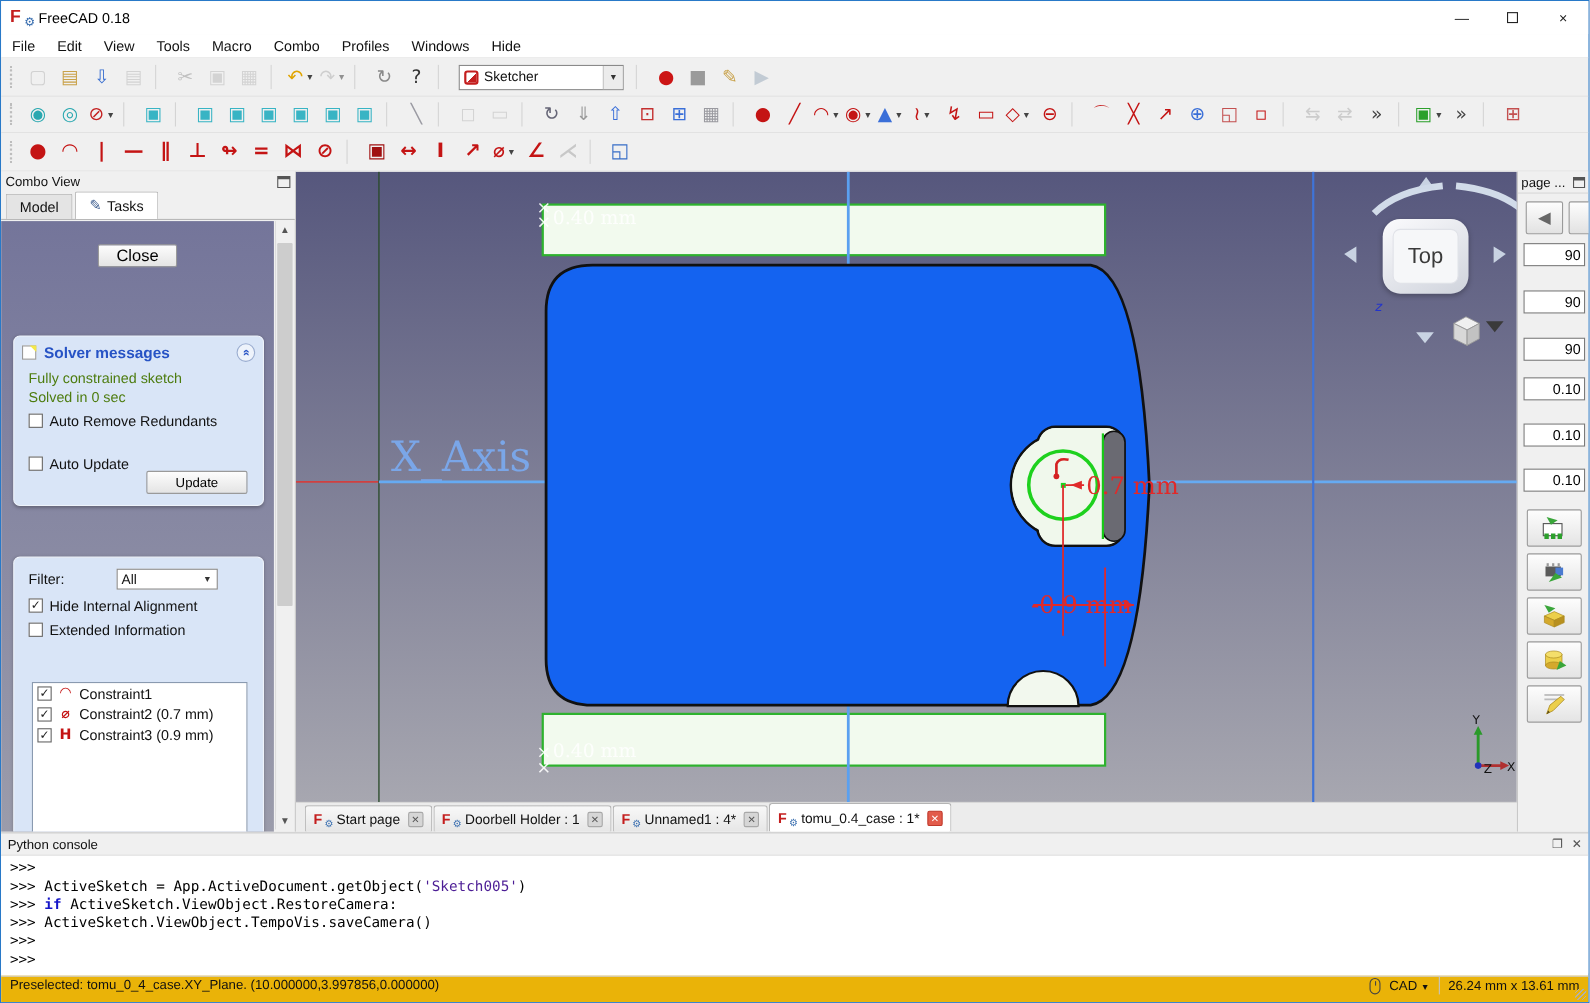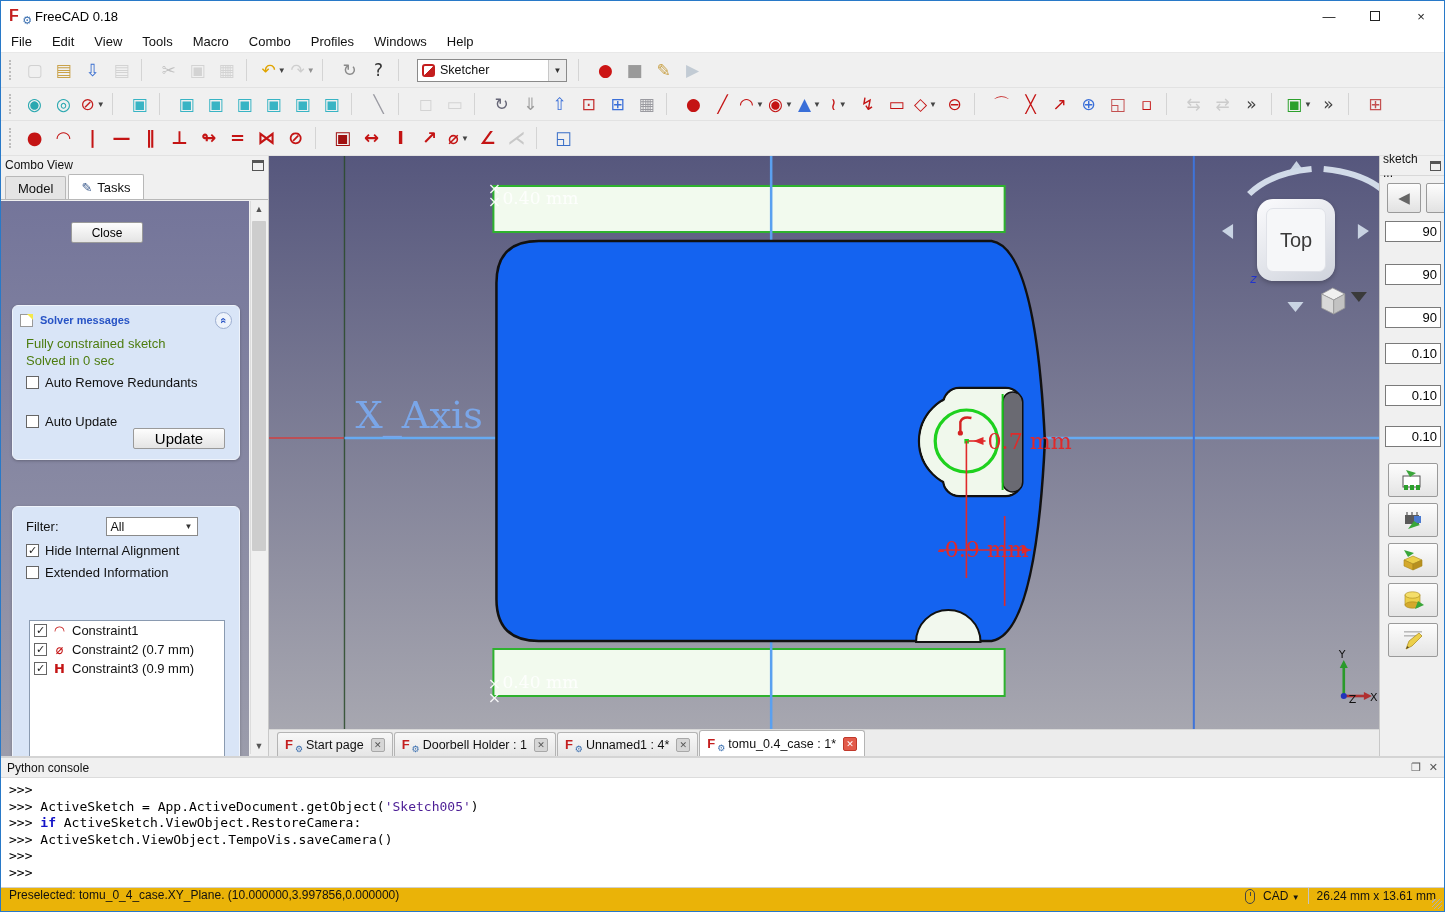--- a/index.html
+++ b/index.html
@@ -50,54 +50,54 @@
   .left-panel { width:268px; position:relative; background:#f0f0f0; border-right:1px solid #c8c8c8; }
   .cv-header { height:18px; background:#f0f0f0; display:flex; align-items:center; padding:0 4px; font-size:12px; }
   .cv-float { margin-left:auto; width:12px; height:11px; border:1px solid #555; border-top:3px solid #555; }
   .cv-tabs { height:26px; display:flex; align-items:flex-end; padding-left:4px; background:#f0f0f0; border-bottom:1px solid #b8b8b8; }
   .cv-tab { height:23px; padding:0 12px; display:flex; align-items:center; font-size:13px;
             border:1px solid #b8b8b8; border-bottom:none; background:#e4e4e4; margin-right:2px; border-radius:2px 2px 0 0; }
   .cv-tab.active { background:#fff; height:25px; }
   .pencil-ico { color:#3a5a8c; font-size:13px; margin-right:5px; font-family:"DejaVu Sans", sans-serif;}
   .task-area { position:absolute; top:45px; left:0; right:19px; bottom:0;
                background:linear-gradient(#74759a,#9b9cab); overflow:hidden; }
-  .close-btn { position:absolute; left:70px; top:21px; width:72px; height:21px;
-               background:linear-gradient(#fdfdfd,#e4e4e4); border:1px solid #9a9a9a; border-radius:2px; font-size:12px; }
+  .close-btn { position:absolute; left:88px; top:21px; width:72px; height:21px;
+               background:linear-gradient(#fdfdfd,#e4e4e4); border:1px solid #9a9a9a; border-radius:2px; font-size:15px; }
   .tbox { position:absolute; left:11px; width:228px; background:#d9e5f7; border:1px solid #eef3fb;
           border-radius:6px; box-shadow:0 1px 3px rgba(0,0,0,.25); }
   .tbox-head { height:28px; display:flex; align-items:center; padding:0 7px; }
   .note-ico { width:13px; height:13px; background:#fff; border:1px solid #999; position:relative; margin-right:7px; }
   .note-ico::after { content:""; position:absolute; right:-1px; top:-1px; border-left:6px solid transparent; border-top:6px solid #f4e84a; }
-  .tbox-title { color:#2753c5; font-weight:bold; font-size:11px; }
+  .tbox-title { color:#2753c5; font-weight:bold; font-size:14px; }
   .chev { margin-left:auto; width:17px; height:17px; border:1px solid #9badd0; border-radius:50%;
           background:#eef3fb; color:#2753c5; display:flex; align-items:center; justify-content:center; }
   .chev span { display:inline-block; transform:rotate(90deg); font-size:11px; font-weight:bold; letter-spacing:-1px; }
   .green-msg { color:#4d7c0f; font-size:13px; margin:2px 0 2px 13px; }
   .chk-row { display:flex; align-items:center; margin:7px 0 0 13px; font-size:13px; }
   .chk { width:13px; height:13px; background:#fff; border:1px solid #666; margin-right:6px;
          display:flex; align-items:center; justify-content:center; font-size:11px; color:#222; flex:none;}
   .upd-btn { position:absolute; right:14px; width:92px; height:21px; background:linear-gradient(#fdfdfd,#e4e4e4);
-             border:1px solid #9a9a9a; border-radius:2px; font-size:15px; }
+             border:1px solid #9a9a9a; border-radius:2px; font-size:12px; }
   .filter-row { display:flex; align-items:center; margin:10px 0 0 13px; font-size:13px; }
   .combo { width:92px; height:19px; background:#fff; border:1px solid #8a8a8a; display:flex; align-items:center;
            padding-left:4px; margin-left:47px; font-size:12.5px; }
   .combo .arr { margin-left:auto; font-size:8px; padding-right:4px; color:#333; }
   .cons-list { position:absolute; left:16px; right:14px; top:113px; bottom:6px; background:#fff; border:1px solid #8a9ab0; overflow:hidden; }
   .cons-row { display:flex; align-items:center; height:19px; padding-left:4px; font-size:13px; }
   .cons-ico { color:#c41414; font-weight:bold; width:17px; text-align:center; margin-right:4px; font-size:13px; font-family:"DejaVu Sans", sans-serif;}
   
   .vscroll { position:absolute; right:1px; top:45px; bottom:2px; width:17px; background:#f0f0f0; border-left:1px solid #dcdcdc; }
   .vs-arrow { position:absolute; left:0; width:16px; height:16px; color:#555; font-size:9px; text-align:center; line-height:16px; background:#f0f0f0; }
   .vs-thumb { position:absolute; left:1px; top:20px; width:14px; height:330px; background:#cdcdcd; border-radius:1px; }
 
   
   .center-col { flex:1; display:flex; flex-direction:column; }
   .viewport { position:relative; height:573px; overflow:hidden; }
   .viewport svg.scene { position:absolute; inset:0; width:100%; height:100%; }
-  .navcube { position:absolute; left:988px; top:43px; width:78px; height:82px; border-radius:16px;
+  .navcube { position:absolute; left:988px; top:43px; width:78px; height:68px; border-radius:16px;
              background:linear-gradient(150deg,#fbfbfd,#cfd3dc); box-shadow:0 2px 5px rgba(0,0,0,.25); }
   .navcube-face { position:absolute; inset:9px; background:#f6f7f9; border-radius:7px; border:1px solid #e0e2e8;
                   display:flex; align-items:center; justify-content:center; font-size:20px; color:#3a3a3a; }
 
   
   .right-dock { width:65px; background:#f0f0f0; border-left:1px solid #c8c8c8; position:relative; font-size:12px; }
   .rd-header { height:20px; display:flex; align-items:center; padding:0 3px; border-bottom:1px solid #d8d8d8; }
   .rd-float { margin-left:auto; width:11px; height:10px; border:1px solid #555; border-top:3px solid #555; }
   .rd-back { position:absolute; left:7px; top:27px; width:34px; height:30px; background:linear-gradient(#fdfdfd,#e2e2e2);
              border:1px solid #9a9a9a; border-radius:2px; color:#666; font-size:15px; }
@@ -157,21 +157,21 @@
 
 <div class="menubar" id="menubar">
     <span class="menu-item">File</span>
     <span class="menu-item">Edit</span>
     <span class="menu-item">View</span>
     <span class="menu-item">Tools</span>
     <span class="menu-item">Macro</span>
     <span class="menu-item">Combo</span>
     <span class="menu-item">Profiles</span>
     <span class="menu-item">Windows</span>
-    <span class="menu-item">Help</span>
+    <span class="menu-item">Hide</span>
   </div>
 
 <div class="tbrow" id="toolbar-row1">
   <span class="tb-grip"></span>
   <span id="tb1a" style="display:flex;align-items:center">
       <button class="tb-btn dis">
         <span class="glyph" style="color: rgb(184, 184, 184);">▢</span>
       </button>
       <button class="tb-btn">
         <span class="glyph" style="color: rgb(201, 162, 74);">▤</span>
@@ -639,21 +639,21 @@
         <div class="doc-tab active">
           <span class="dt-ico"><span class="f">F</span><span class="gear">⚙</span></span>
           <span>tomu_0.4_case : 1*</span>
           <span class="dt-close">✕</span>
         </div>
       </div>
   </div>
 
   <div class="right-dock">
     <div class="rd-header">
-      <span>sketch ...</span>
+      <span>page ...</span>
       <span class="rd-float"></span>
     </div>
     <button class="rd-back">◀</button>
     <button class="rd-blank"></button>
     <span id="rd-fields"><input class="rd-field" readonly="" value="90" style="top: 65px;"><input class="rd-field" readonly="" value="90" style="top: 108px;"><input class="rd-field" readonly="" value="90" style="top: 151px;"><input class="rd-field" readonly="" value="0.10" style="top: 187px;"><input class="rd-field" readonly="" value="0.10" style="top: 229px;"><input class="rd-field" readonly="" value="0.10" style="top: 270px;"></span>
     <button class="rd-ibtn" style="top:307px">
       <svg width="26" height="26" viewBox="0 0 26 26">
         <rect x="3" y="9" width="17" height="11" fill="#fff" stroke="#555"></rect>
         <rect x="4" y="18" width="4" height="5" fill="#2ca02c"></rect>
           <rect x="10" y="18" width="4" height="5" fill="#2ca02c"></rect>

